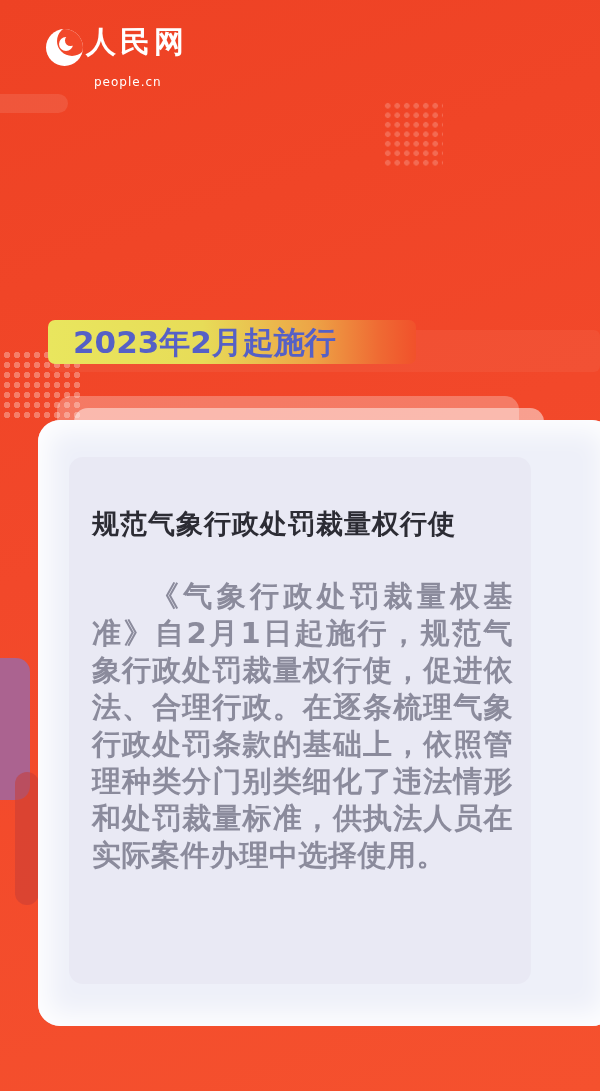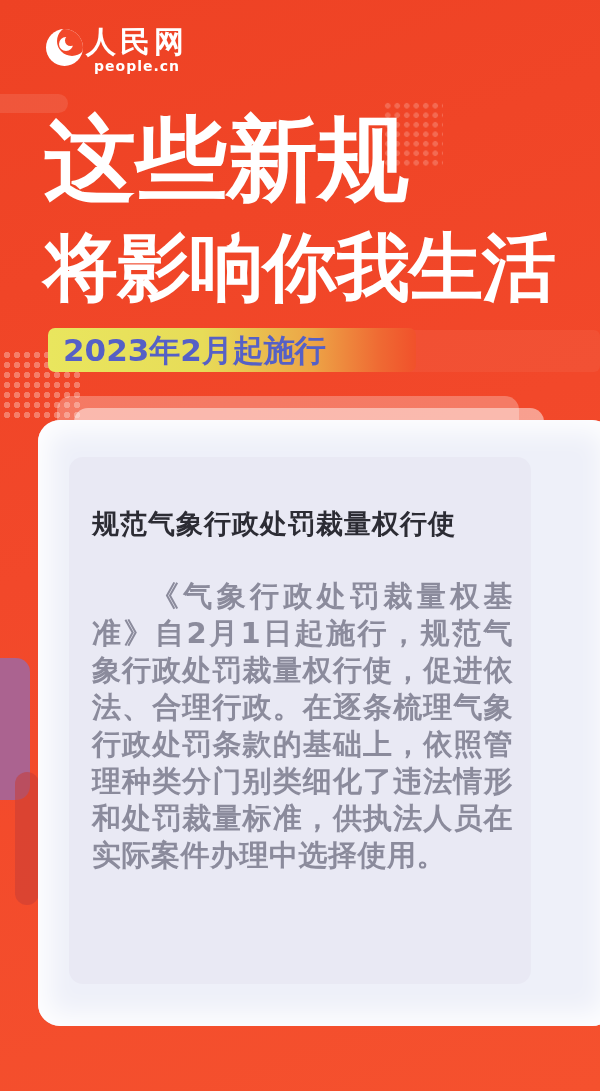--- a/index.html
+++ b/index.html
@@ -35,21 +35,21 @@
   }
 
   
   .logo{left:46px;top:26px;width:190px;height:52px;}
   .logo-icon{position:absolute;left:0;top:3px;width:37px;height:37px;border-radius:50%;background:var(--white);overflow:hidden;}
   .logo-icon .c2{position:absolute;left:11px;top:-3px;width:30px;height:30px;border-radius:50%;background:var(--background);}
   .logo-icon .c3{position:absolute;left:13px;top:8px;width:14px;height:14px;border-radius:50%;background:var(--white);}
   .logo-icon .c4{position:absolute;left:19px;top:6px;width:11px;height:11px;border-radius:50%;background:var(--background);}
   .logo-text{position:absolute;left:40px;top:0;color:var(--white);}
   .logo-name{font-size:30px;font-weight:700;line-height:32px;letter-spacing:4px;}
-  .logo-domain{font-size:14px;font-weight:700;line-height:16px;letter-spacing:1px;margin-left:8px;}
+  .logo-domain{font-size:12px;font-weight:400;line-height:16px;letter-spacing:1px;margin-left:8px;margin-top:16px;}
 
   
   .dots-tr{
     left:383px;top:101px;width:60px;height:68px;
     background-image:radial-gradient(circle,rgba(255,255,255,0.20) 2.6px,transparent 2.9px);
     background-size:9.5px 9.5px;
   }
   .dots-left{
     left:2px;top:350px;width:82px;height:70px;
     background-image:radial-gradient(circle,rgba(255,255,255,0.30) 2.9px,transparent 3.2px);
@@ -60,26 +60,26 @@
   .hero{left:44px;top:110px;color:var(--white);font-weight:900;}
   .hero-line1{font-size:92px;line-height:100px;letter-spacing:-1px;white-space:nowrap;}
   .hero-line2{font-size:74px;line-height:82px;letter-spacing:-1px;margin-top:16px;white-space:nowrap;}
 
   
   .banner-band{
     left:48px;top:330px;width:552px;height:42px;
     background:rgba(255,255,255,0.05);border-radius:6px;
   }
   .banner{
-    left:48px;top:328px;width:368px;height:44px;
+    left:48px;top:320px;width:368px;height:44px;
     border-radius:7px;
     background:linear-gradient(90deg,var(--banner_yellow) 0%,#e7dc58 42%,var(--banner_mid) 72%,#ef6a33 90%,var(--banner_end) 100%);
     color:var(--banner_text);
     font-size:31px;font-weight:800;line-height:45px;
-    padding-left:15px;box-sizing:border-box;
+    padding-left:25px;box-sizing:border-box;
     white-space:nowrap;
   }
 
   
   .strip1{left:57px;top:396px;width:462px;height:52px;border-radius:14px;background:rgba(255,255,255,0.28);}
   .strip2{left:74px;top:408px;width:470px;height:52px;border-radius:14px;background:rgba(255,255,255,0.48);}
 
   
   .accent-purple{left:0;top:658px;width:30px;height:142px;border-radius:0 14px 14px 0;background:var(--accent_purple);}
   .accent-red{left:15px;top:772px;width:24px;height:133px;border-radius:12px;background:var(--accent_red);}
@@ -124,24 +124,20 @@
       <div class="c4"></div>
     </div>
     <div class="logo-text">
       <div class="logo-name">人民网</div>
       <div class="logo-domain">people.cn</div>
     </div>
   </div>
 
   <div class="abs dots-tr"></div>
 
-  <div class="abs hero">
-    <div class="hero-line1">这些新规</div>
-    <div class="hero-line2">将影响你我生活</div>
-  </div>
 
   <div class="abs banner-band"></div>
   <div class="abs dots-left"></div>
 
   <div class="abs banner">
     <span>2023年2月起施行</span>
   </div>
 
   <div class="abs strip1"></div>
   <div class="abs strip2"></div>

